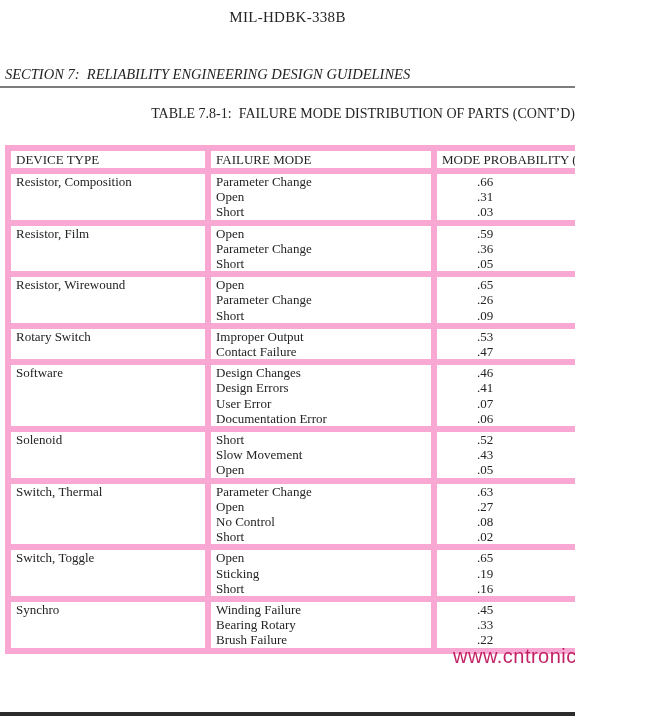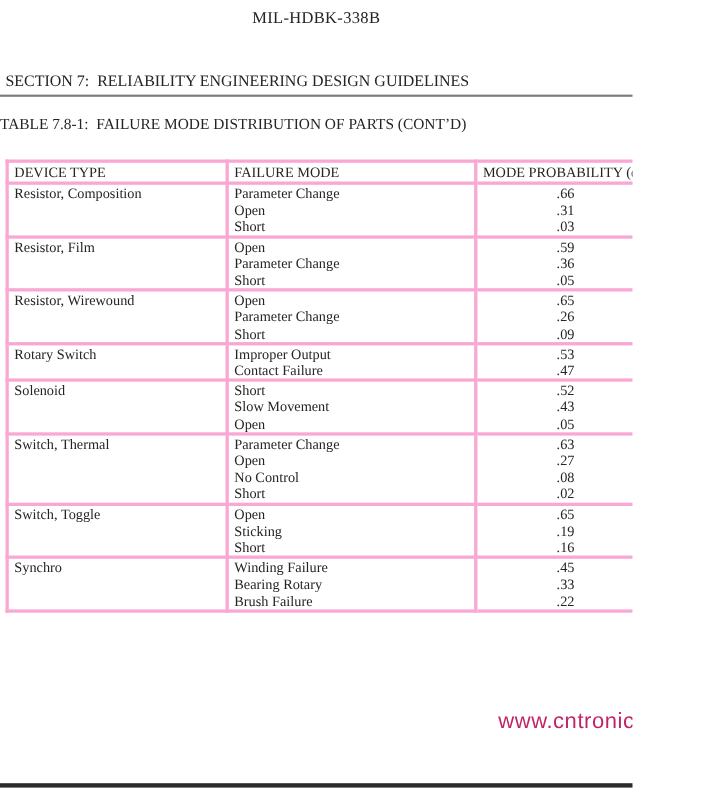--- a/index.html
+++ b/index.html
@@ -25,50 +25,51 @@
     font-size: 15px;
     letter-spacing: 0.3px;
     white-space: pre-wrap;
   }
   .section-heading {
     position: absolute;
     top: 66px;
     left: 5px;
     font-size: 14.5px;
     white-space: pre-wrap;
+    font-style: italic;
   }
   .section-rule {
     position: absolute;
     top: 86px;
     left: 0;
     width: 649px;
     height: 2px;
     background: #7d7d7d;
   }
   .table-title {
     position: absolute;
     top: 106px;
     left: 0;
     width: 100%;
-    text-align: left;
+    text-align: right;
     font-size: 14px;
     white-space: pre-wrap;
   }
   table.parts-table {
     position: absolute;
     top: 145px;
     left: 5px;
     width: 639px;
     border-collapse: collapse;
     table-layout: fixed;
     font-size: 13px;
   }
   table.parts-table th,
   table.parts-table td {
-    border: 3px solid #f9a8d4;
+    border: 6px solid #f9a8d4;
     padding: 0;
     vertical-align: top;
     font-weight: normal;
     text-align: left;
   }
   table.parts-table {
     border: 2px solid #3c3c3c;
   }
   col.c-device { width: 200px; }
   col.c-mode   { width: 226px; }
@@ -78,21 +79,20 @@
     padding: 0 0 0 5px;
     white-space: nowrap;
   }
   .line {
     line-height: 15.2px;
     padding-left: 5px;
     white-space: nowrap;
   }
   td.prob-cell .line {
     padding-left: 40px;
-    margin-left: 32px;
   }
   .bottom-rule {
     position: absolute;
     top: 712px;
     left: 0;
     width: 649px;
     height: 4px;
     background: #2c2c2c;
   }
   .watermark {
@@ -193,20 +193,37 @@
             <div class="line">Improper Output</div>
             <div class="line">Contact Failure</div>
           </td>
           <td class="prob-cell">
             <div class="line">.53</div>
             <div class="line">.47</div>
           </td>
         </tr>
         <tr>
           <td class="device-cell">
+            <div class="line">Software</div>
+          </td>
+          <td class="mode-cell">
+            <div class="line">Design Changes</div>
+            <div class="line">Design Errors</div>
+            <div class="line">User Error</div>
+            <div class="line">Documentation Error</div>
+          </td>
+          <td class="prob-cell">
+            <div class="line">.46</div>
+            <div class="line">.41</div>
+            <div class="line">.07</div>
+            <div class="line">.06</div>
+          </td>
+        </tr>
+        <tr>
+          <td class="device-cell">
             <div class="line">Solenoid</div>
           </td>
           <td class="mode-cell">
             <div class="line">Short</div>
             <div class="line">Slow Movement</div>
             <div class="line">Open</div>
           </td>
           <td class="prob-cell">
             <div class="line">.52</div>
             <div class="line">.43</div>

